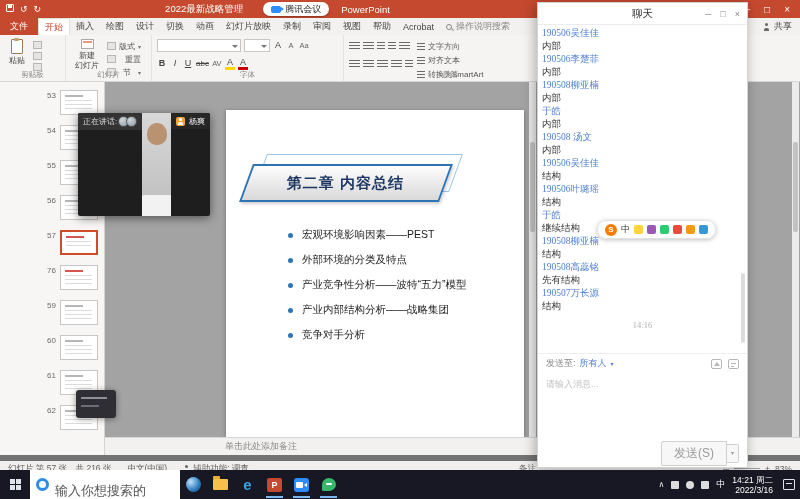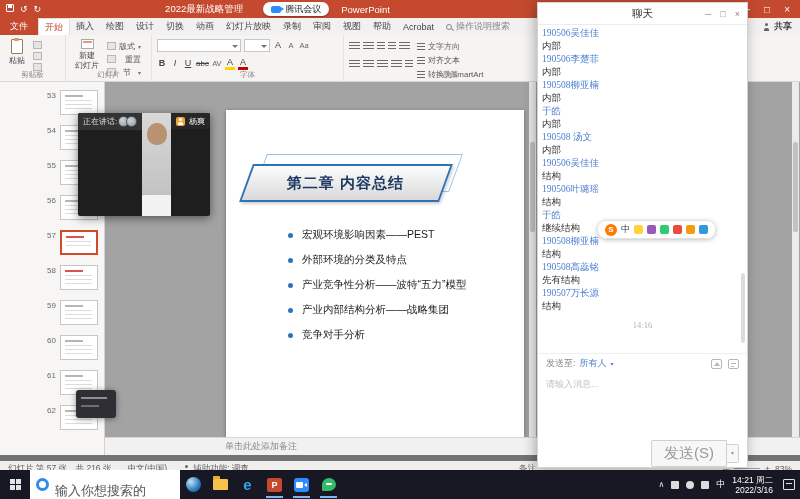--- a/index.html
+++ b/index.html
@@ -24,21 +24,21 @@
 
   
   .tabrow{position:absolute;left:0;top:18px;width:800px;height:17px;background:#f3f1f0;
     display:flex;align-items:stretch;font-size:9px;color:#484644;z-index:5;}
   .tab{display:flex;align-items:center;padding:0 6px;white-space:nowrap;}
   .tab.file{background:#c5492f;color:#fff;padding:0 10px;}
   .tab.active{background:#fff;color:#c5492f;border:1px solid #e1dfdd;border-bottom:none;}
   .tellme{display:flex;align-items:center;gap:4px;margin-left:6px;color:#8a8886;}
   .mag{width:6px;height:6px;border:1px solid #8a8886;border-radius:50%;position:relative;}
   .mag::after{content:"";position:absolute;width:3px;height:1px;background:#8a8886;transform:rotate(45deg);right:-3px;bottom:-1px;}
-  .share{position:absolute;right:8px;top:0;height:17px;display:flex;align-items:center;gap:4px;color:#484644;font-weight:bold;}
+  .share{position:absolute;right:8px;top:0;height:17px;display:flex;align-items:center;gap:4px;color:#484644;}
   .person-ic{position:relative;width:7px;height:8px;display:inline-block;}
   .person-ic::before{content:"";position:absolute;top:0;left:2px;width:3px;height:3px;border-radius:50%;background:#666;}
   .person-ic::after{content:"";position:absolute;bottom:0;left:1px;width:5px;height:3px;border-radius:2px 2px 0 0;background:#666;}
 
   
   .ribbon{position:absolute;left:0;top:35px;width:800px;height:47px;background:#f6f4f3;border-bottom:1px solid #d8d6d4;
     display:flex;align-items:stretch;z-index:5;}
   .rgroup{position:relative;border-right:1px solid #e4e1df;display:flex;align-items:flex-start;
     padding:3px 5px 11px;gap:4px;}
   .glabel{position:absolute;bottom:1px;left:0;right:0;text-align:center;font-size:7.5px;color:#8a8886;}
@@ -186,21 +186,21 @@
   .sendto-value{color:#4d7fd2;}
   .sendto-caret{color:#4d7fd2;font-size:6px;}
   .st-icons{margin-left:auto;display:flex;gap:6px;align-items:center;}
   .st-ic{width:11px;height:10px;border:1px solid #b6b6b6;border-radius:2px;position:relative;}
   .st-ic.img::before{content:"";position:absolute;left:2px;bottom:2px;border-left:3px solid transparent;
     border-right:3px solid transparent;border-bottom:4px solid #b6b6b6;}
   .st-ic.hist::before{content:"";position:absolute;left:2px;top:3px;right:2px;height:1px;background:#b6b6b6;}
   .st-ic.hist::after{content:"";position:absolute;left:2px;top:6px;right:4px;height:1px;background:#b6b6b6;}
   .chat-input{height:66px;padding:5px 8px;font-size:9px;color:#c2c2c2;flex:none;}
   .chat-sendrow{height:28px;display:flex;align-items:center;justify-content:flex-end;padding:0 8px;flex:none;}
-  .send-btn{border:1px solid #d0d0d0;background:#f7f7f7;color:#9a9a9a;font-size:15px;padding:3px 12px;
+  .send-btn{border:1px solid #d0d0d0;background:#f7f7f7;color:#9a9a9a;font-size:12px;padding:3px 12px;
     border-radius:2px 0 0 2px;font-family:inherit;}
   .send-caret{border:1px solid #d0d0d0;border-left:none;background:#f7f7f7;color:#9a9a9a;font-size:6px;
     padding:5px 4px;border-radius:0 2px 2px 0;line-height:7px;}
 
   
   .sogou{position:absolute;left:597px;top:220px;z-index:70;display:flex;align-items:center;gap:4px;
     background:rgba(255,255,255,.95);border:1px solid #e3e3e3;border-radius:9px;padding:2px 7px;
     box-shadow:0 1px 4px rgba(0,0,0,.25);}
   .sg-logo{width:12px;height:12px;border-radius:50%;background:#ff7a00;color:#fff;font-size:8px;font-weight:bold;
     display:flex;align-items:center;justify-content:center;}
@@ -366,21 +366,21 @@
       </div>
     <div class="thumb-item">
         <span class="tnum">56</span>
         <div class="tbox"></div>
       </div>
     <div class="thumb-item sel redc">
         <span class="tnum">57</span>
         <div class="tbox"></div>
       </div>
     <div class="thumb-item redc">
-        <span class="tnum">58</span>
+        <span class="tnum">76</span>
         <div class="tbox"></div>
       </div>
     <div class="thumb-item">
         <span class="tnum">59</span>
         <div class="tbox"></div>
       </div>
     <div class="thumb-item">
         <span class="tnum">60</span>
         <div class="tbox"></div>
       </div>

